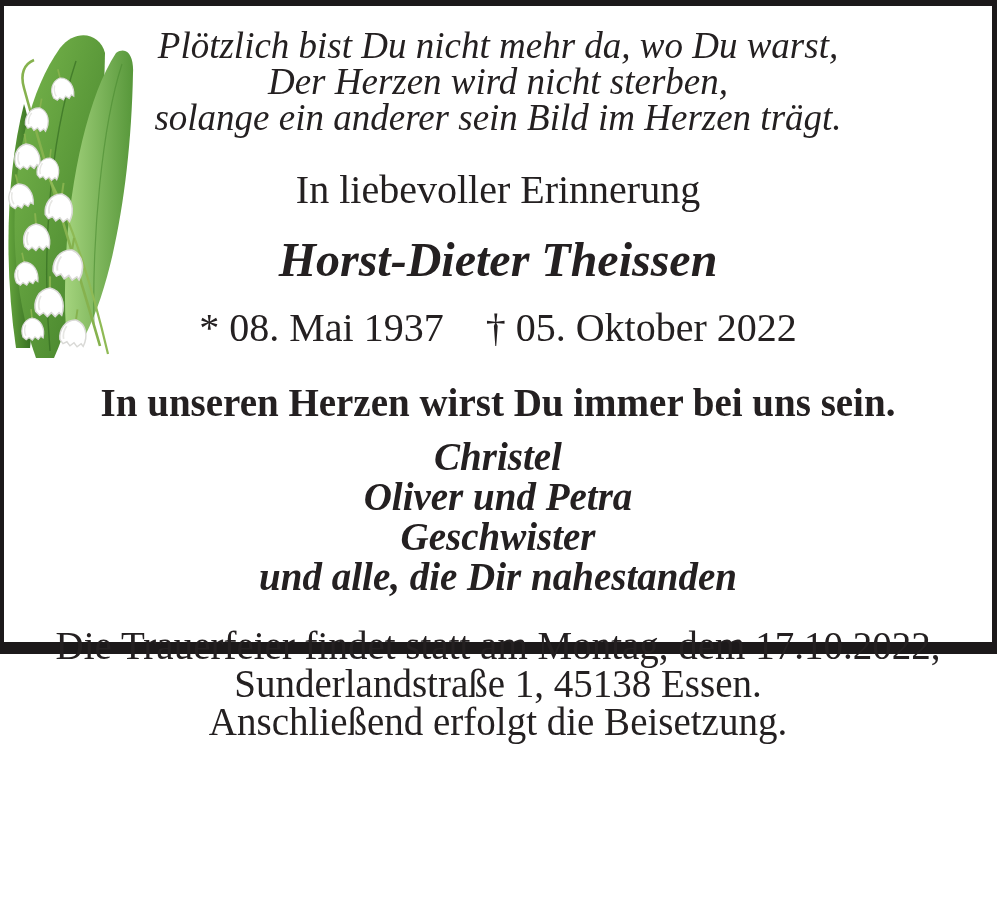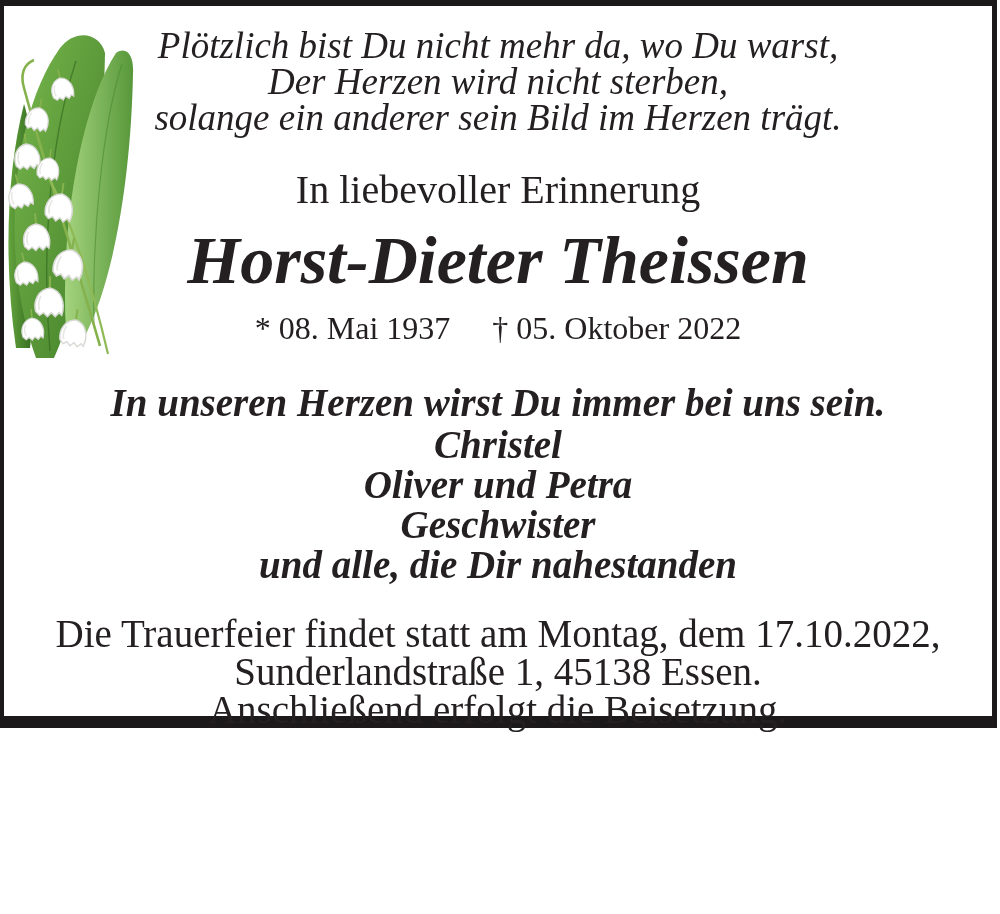--- a/index.html
+++ b/index.html
@@ -1,20 +1,20 @@
 <!DOCTYPE html>
 <html lang="de"><head>
 <meta charset="utf-8">
 <style>
   html,body{margin:0;padding:0;background:#ffffff;}
   body{width:1000px;height:914px;overflow:hidden;}
   .notice{
     box-sizing:border-box;
     position:relative;
-    width:997px;height:728px;
+    width:997px;height:654px;
     background:#ffffff;
     border-style:solid;
     border-color:#1c191a;
     border-width:6px 5px 12px 4px;
     font-family:"Liberation Serif","DejaVu Serif",serif;
     color:#242021;
     text-align:center;
   }
   .flower{
     position:absolute;
@@ -28,40 +28,39 @@
     font-size:37px;
     line-height:36px;
   }
   .memoriam{
     margin-top:30px;
     font-size:40px;
     line-height:47px;
   }
   .deceased-name{
     margin-top:8px;
-    font-size:68px;
+    font-size:48px;
     line-height:78px;
     font-weight:bold;
     font-style:italic;
   }
   .dates{
     margin-top:6px;
-    font-size:32px;
+    font-size:40px;
     line-height:46px;
   }
   .dates .death{margin-left:42px;}
   .tribute{
     margin-top:30px;
     font-size:39px;
     line-height:44px;
     font-weight:bold;
-    font-style:italic;
   }
   .mourners{
-    margin-top:0;
+    margin-top:12px;
     font-size:39px;
     line-height:40px;
     font-weight:bold;
     font-style:italic;
   }
   .funeral{
     margin-top:30px;
     font-size:39px;
     line-height:38px;
   }

